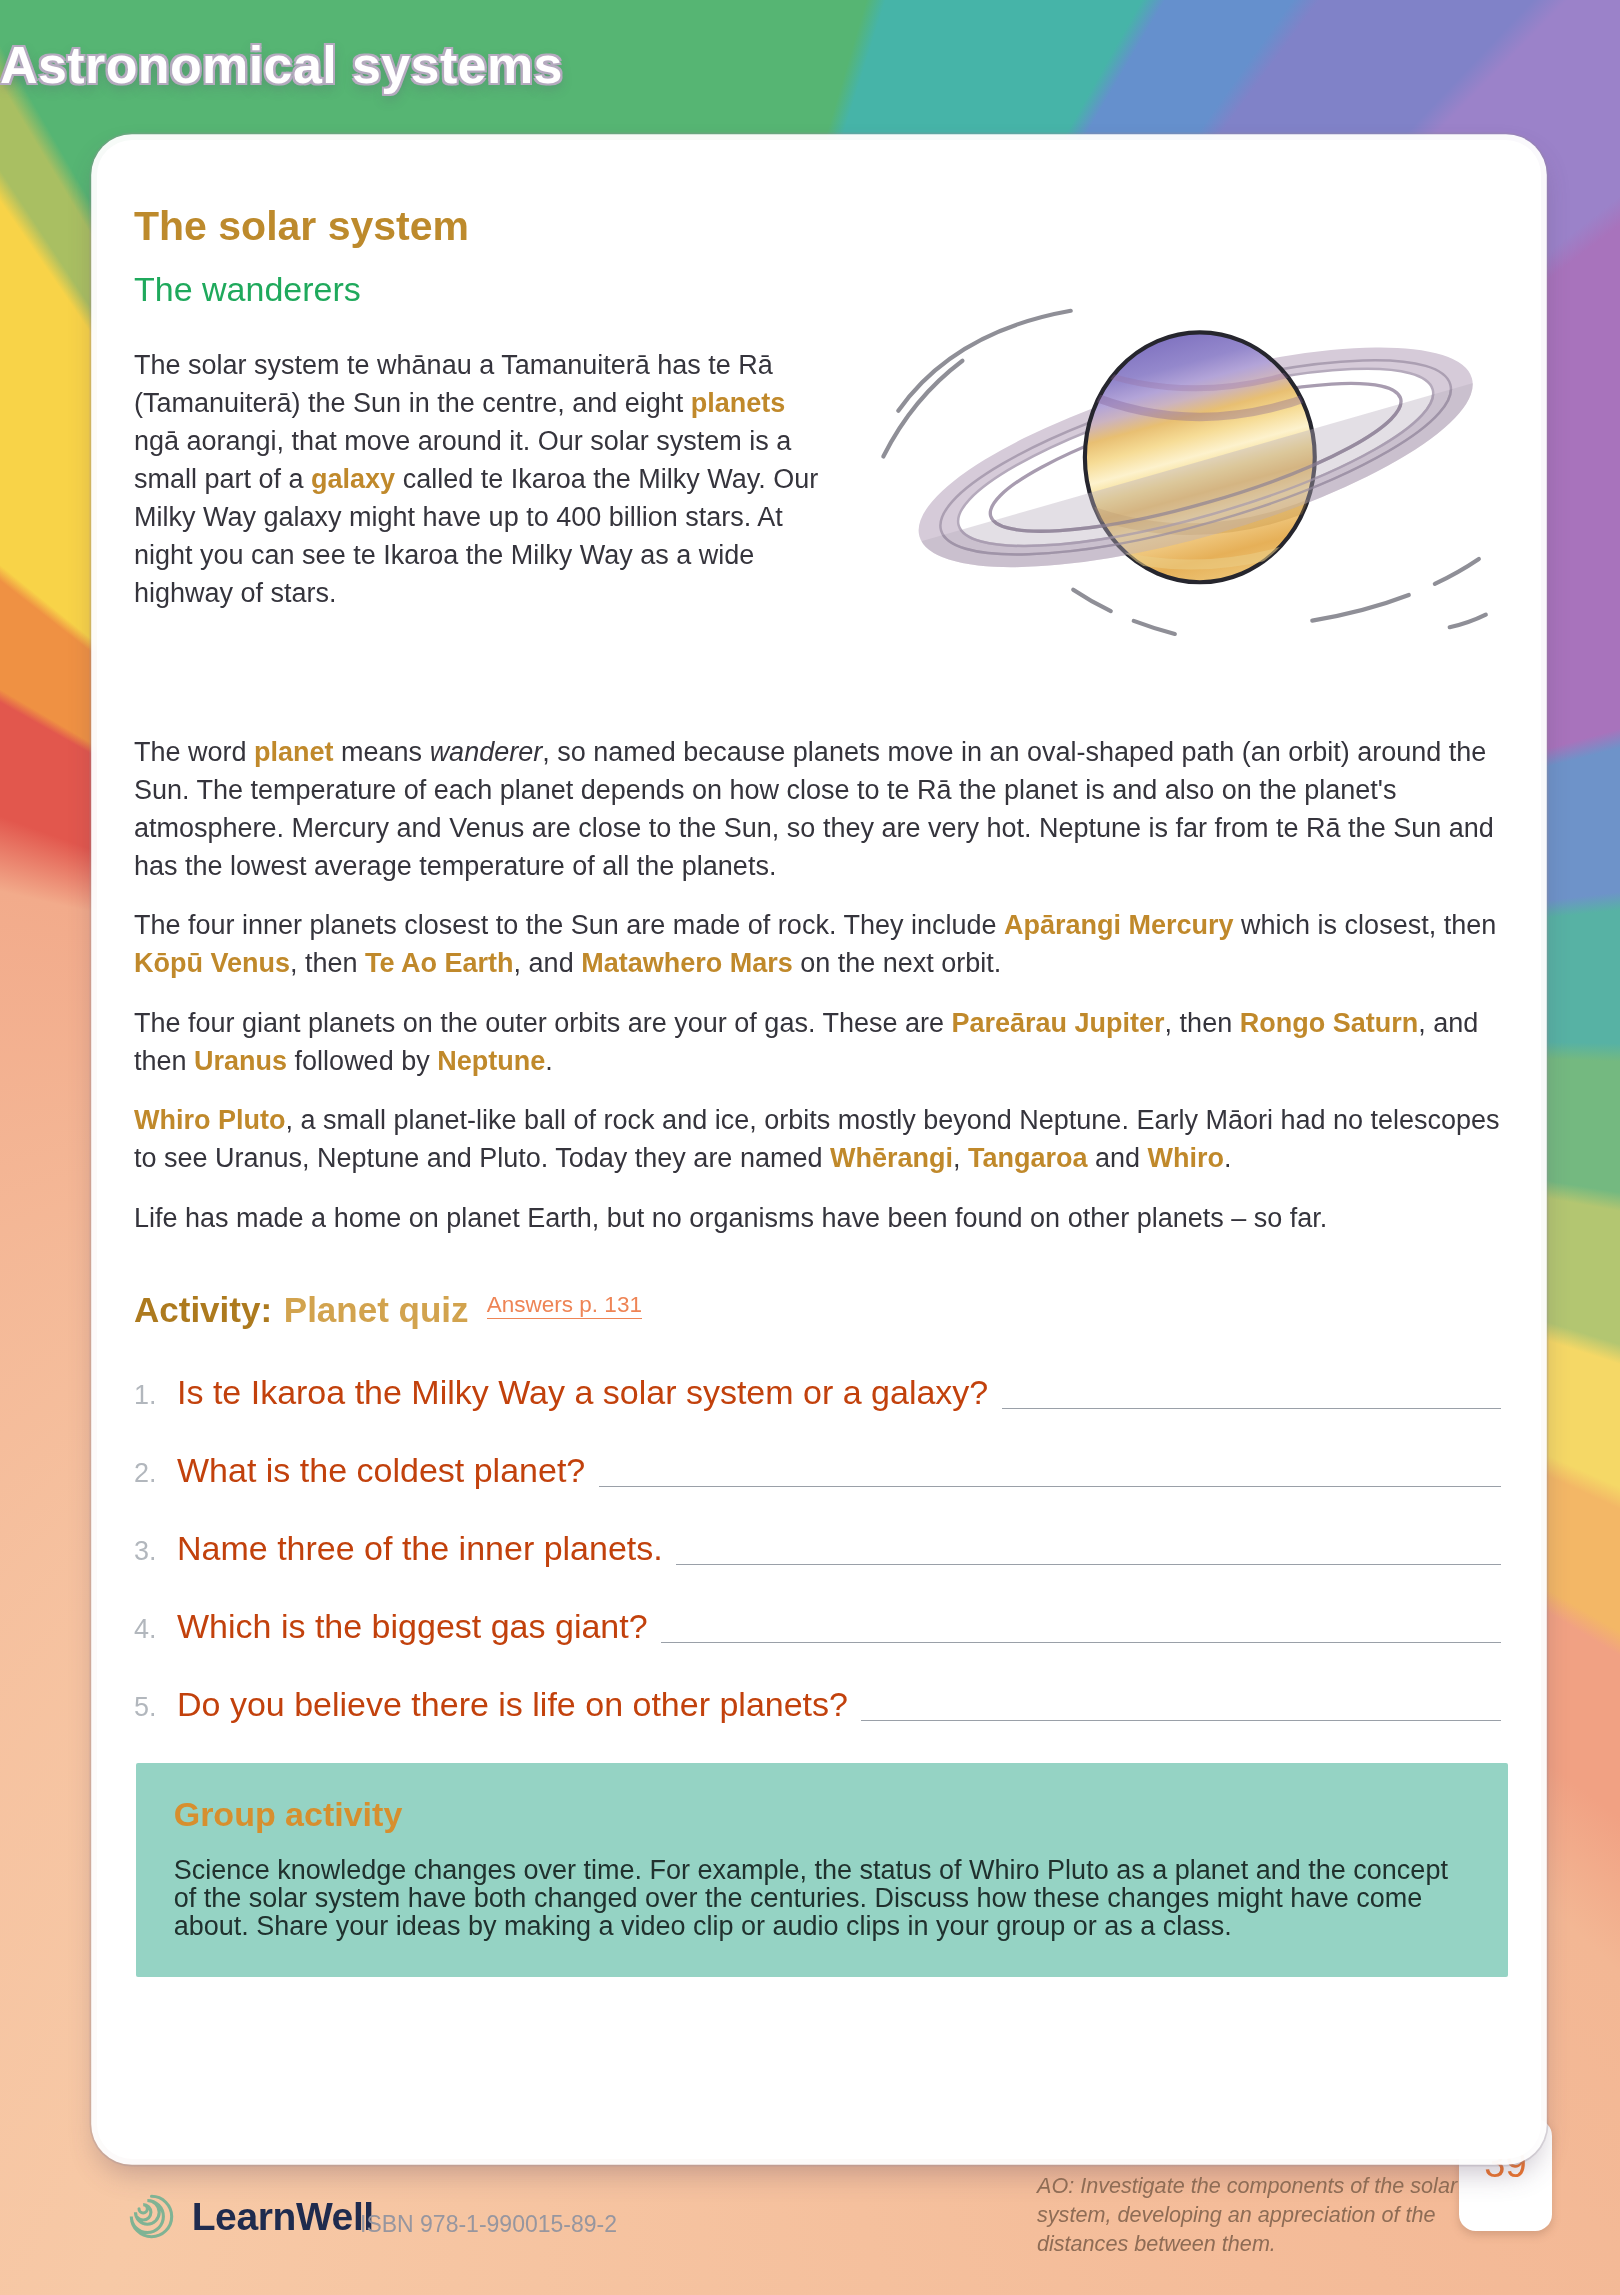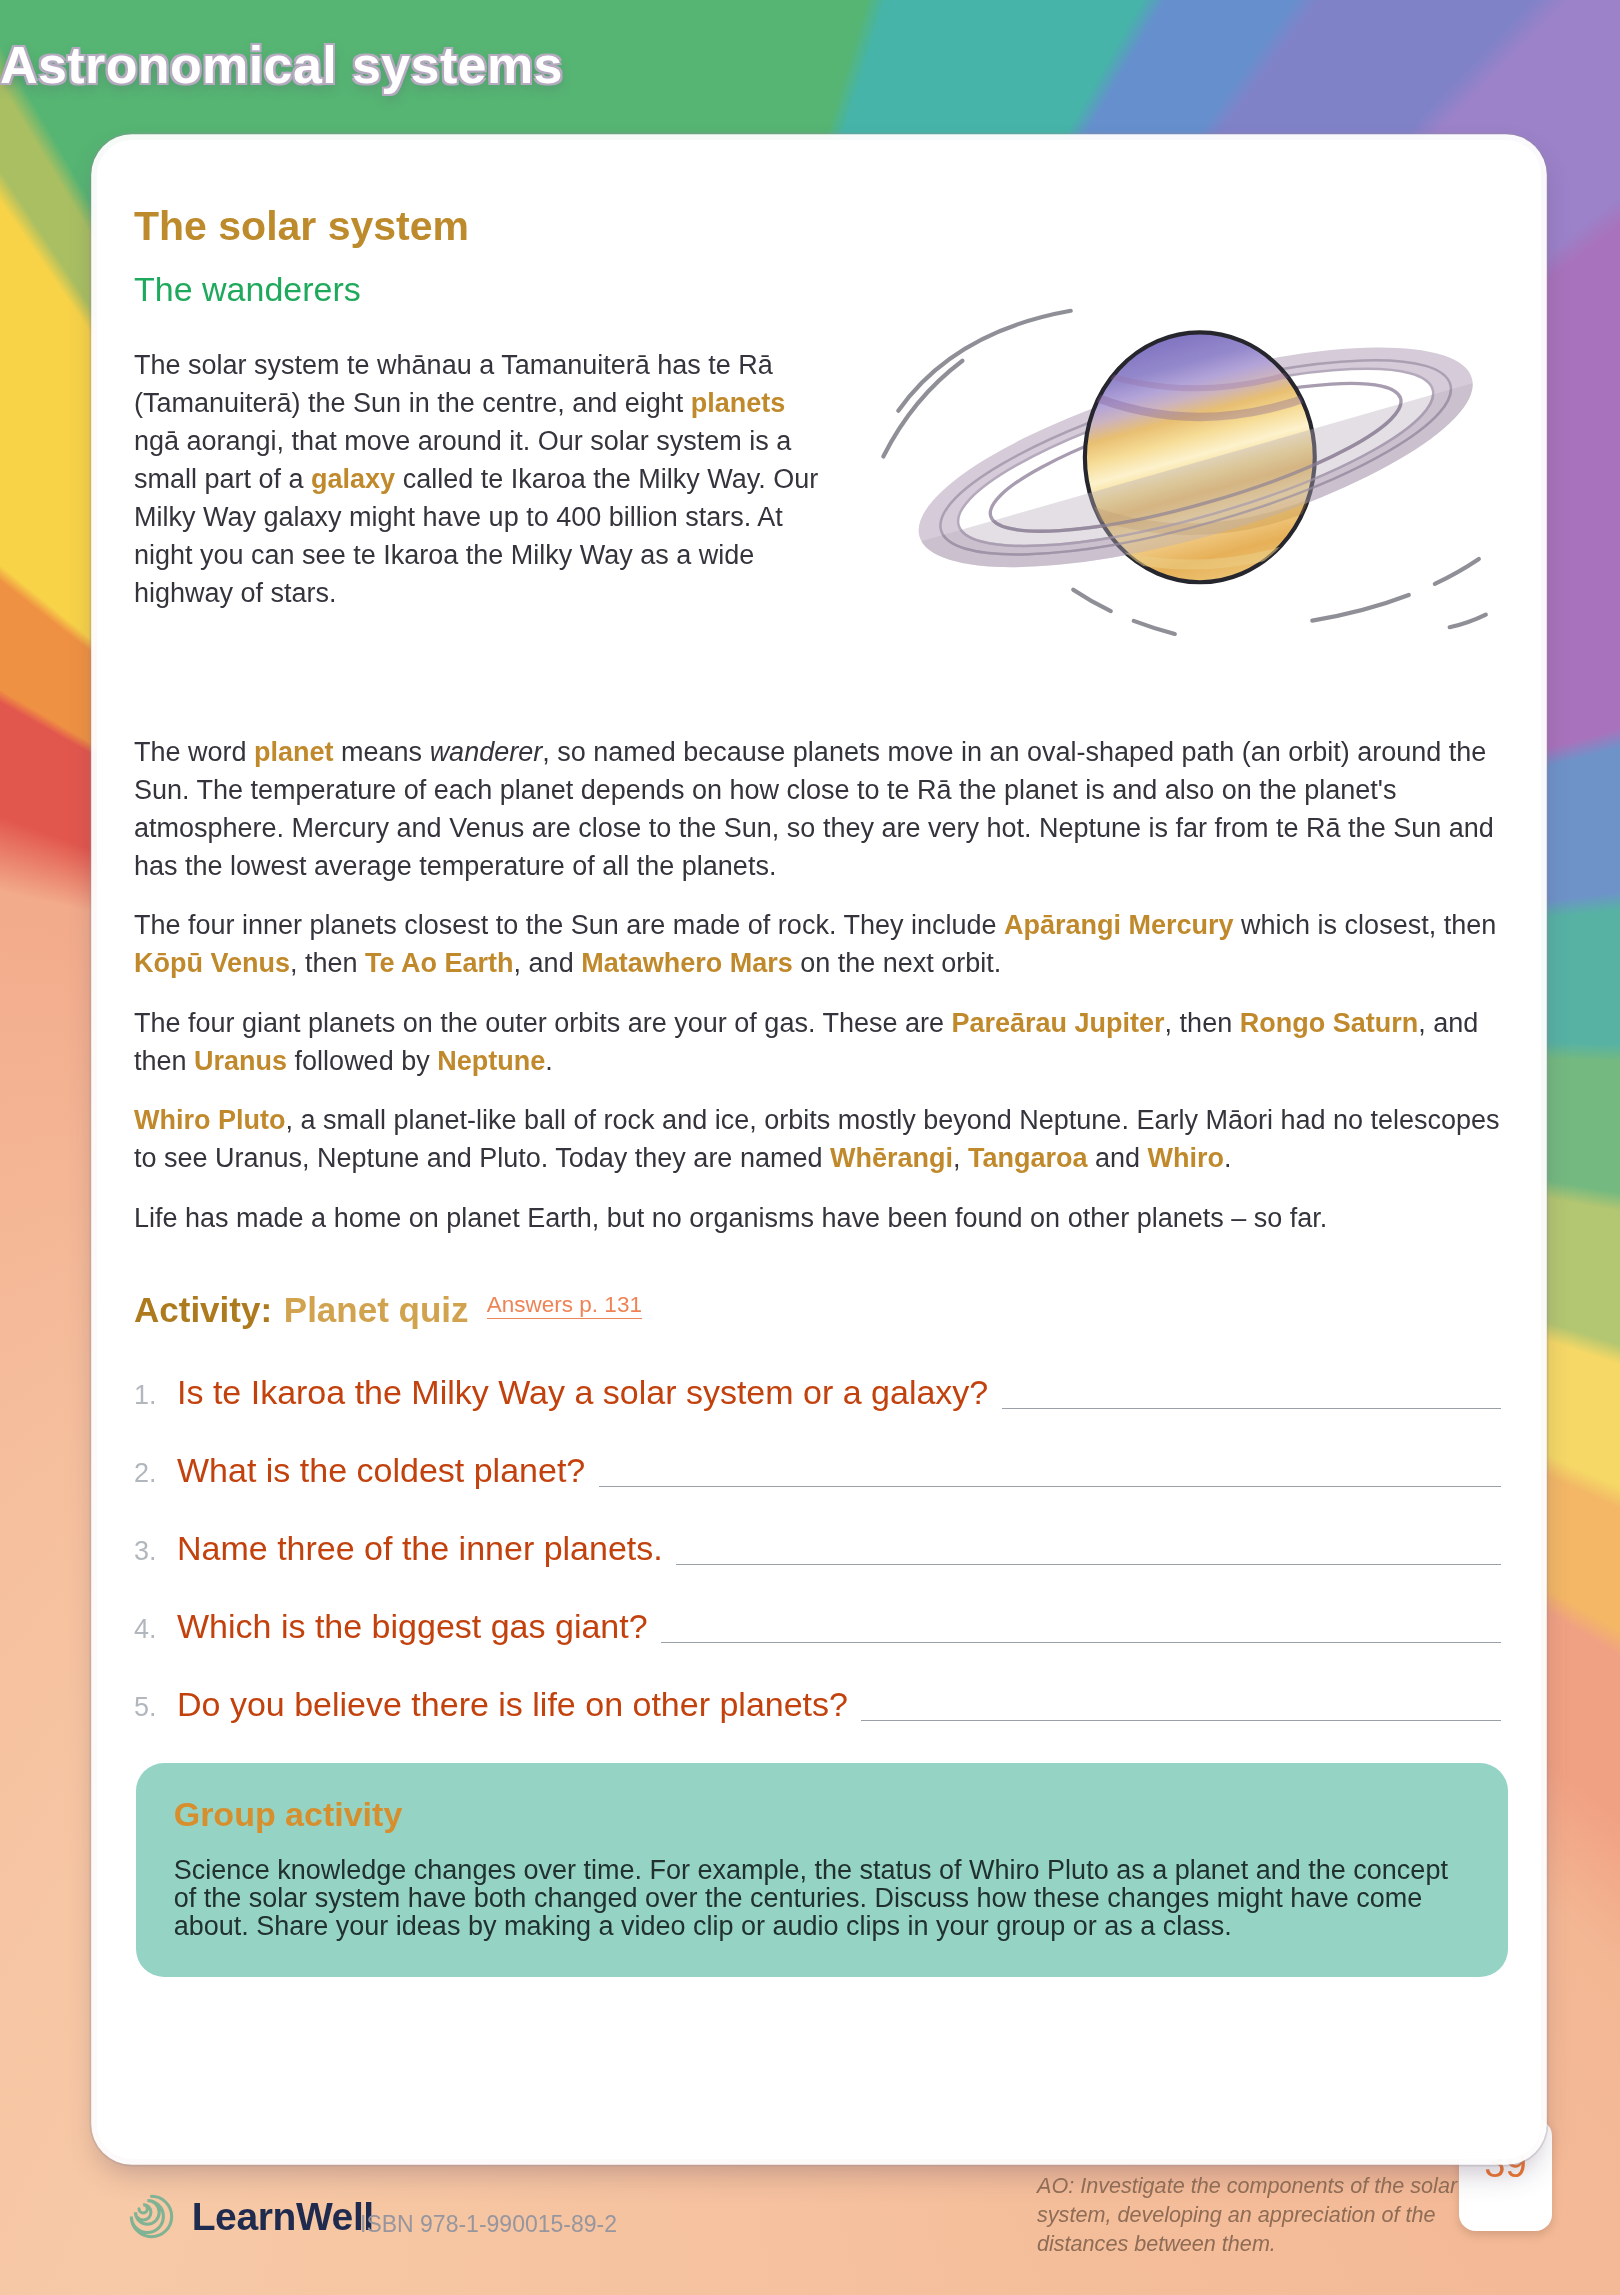--- a/index.html
+++ b/index.html
@@ -79,21 +79,21 @@
 
   .quiz { margin-top:43px; }
   .q-row { display:flex; align-items:baseline; margin-bottom:39px; }
   .q-num { width:43px; flex:none; font-size:27px; color:#b2b7bd; }
   .q-text { font-size:34px; color:#c2410c; white-space:nowrap; }
   .answer-line { flex:1; border-bottom:1.7px solid #9aa0a8; margin-left:13.3px;
                  transform:translateY(5px); min-width:100px; }
 
   .group-box {
     margin-top:21.6px; margin-left:1.7px; width:1372px;
-    background:#95d3c4; border-radius:28px; padding:32px 38px 37px 38px;
+    background:#95d3c4; border-radius:2px; padding:32px 38px 37px 38px;
   }
   .group-title { font-size:34px; font-weight:bold; color:#d78f2e; }
   .group-body { font-size:27px; line-height:28px; color:#20312e; margin-top:21.6px; }
 
   .footer-logo { position:absolute; z-index:3; left:123px; top:2188px;
                  display:flex; align-items:center; }
   .logo-swirl { width:57px; height:57px; }
   .brand-text { font-size:39px; font-weight:bold; color:#1f2b4e; margin-left:11.7px;
                 letter-spacing:-0.4px; }
   .isbn { position:absolute; z-index:3; left:360px; top:2211px; font-size:23px; color:#97969f; }

